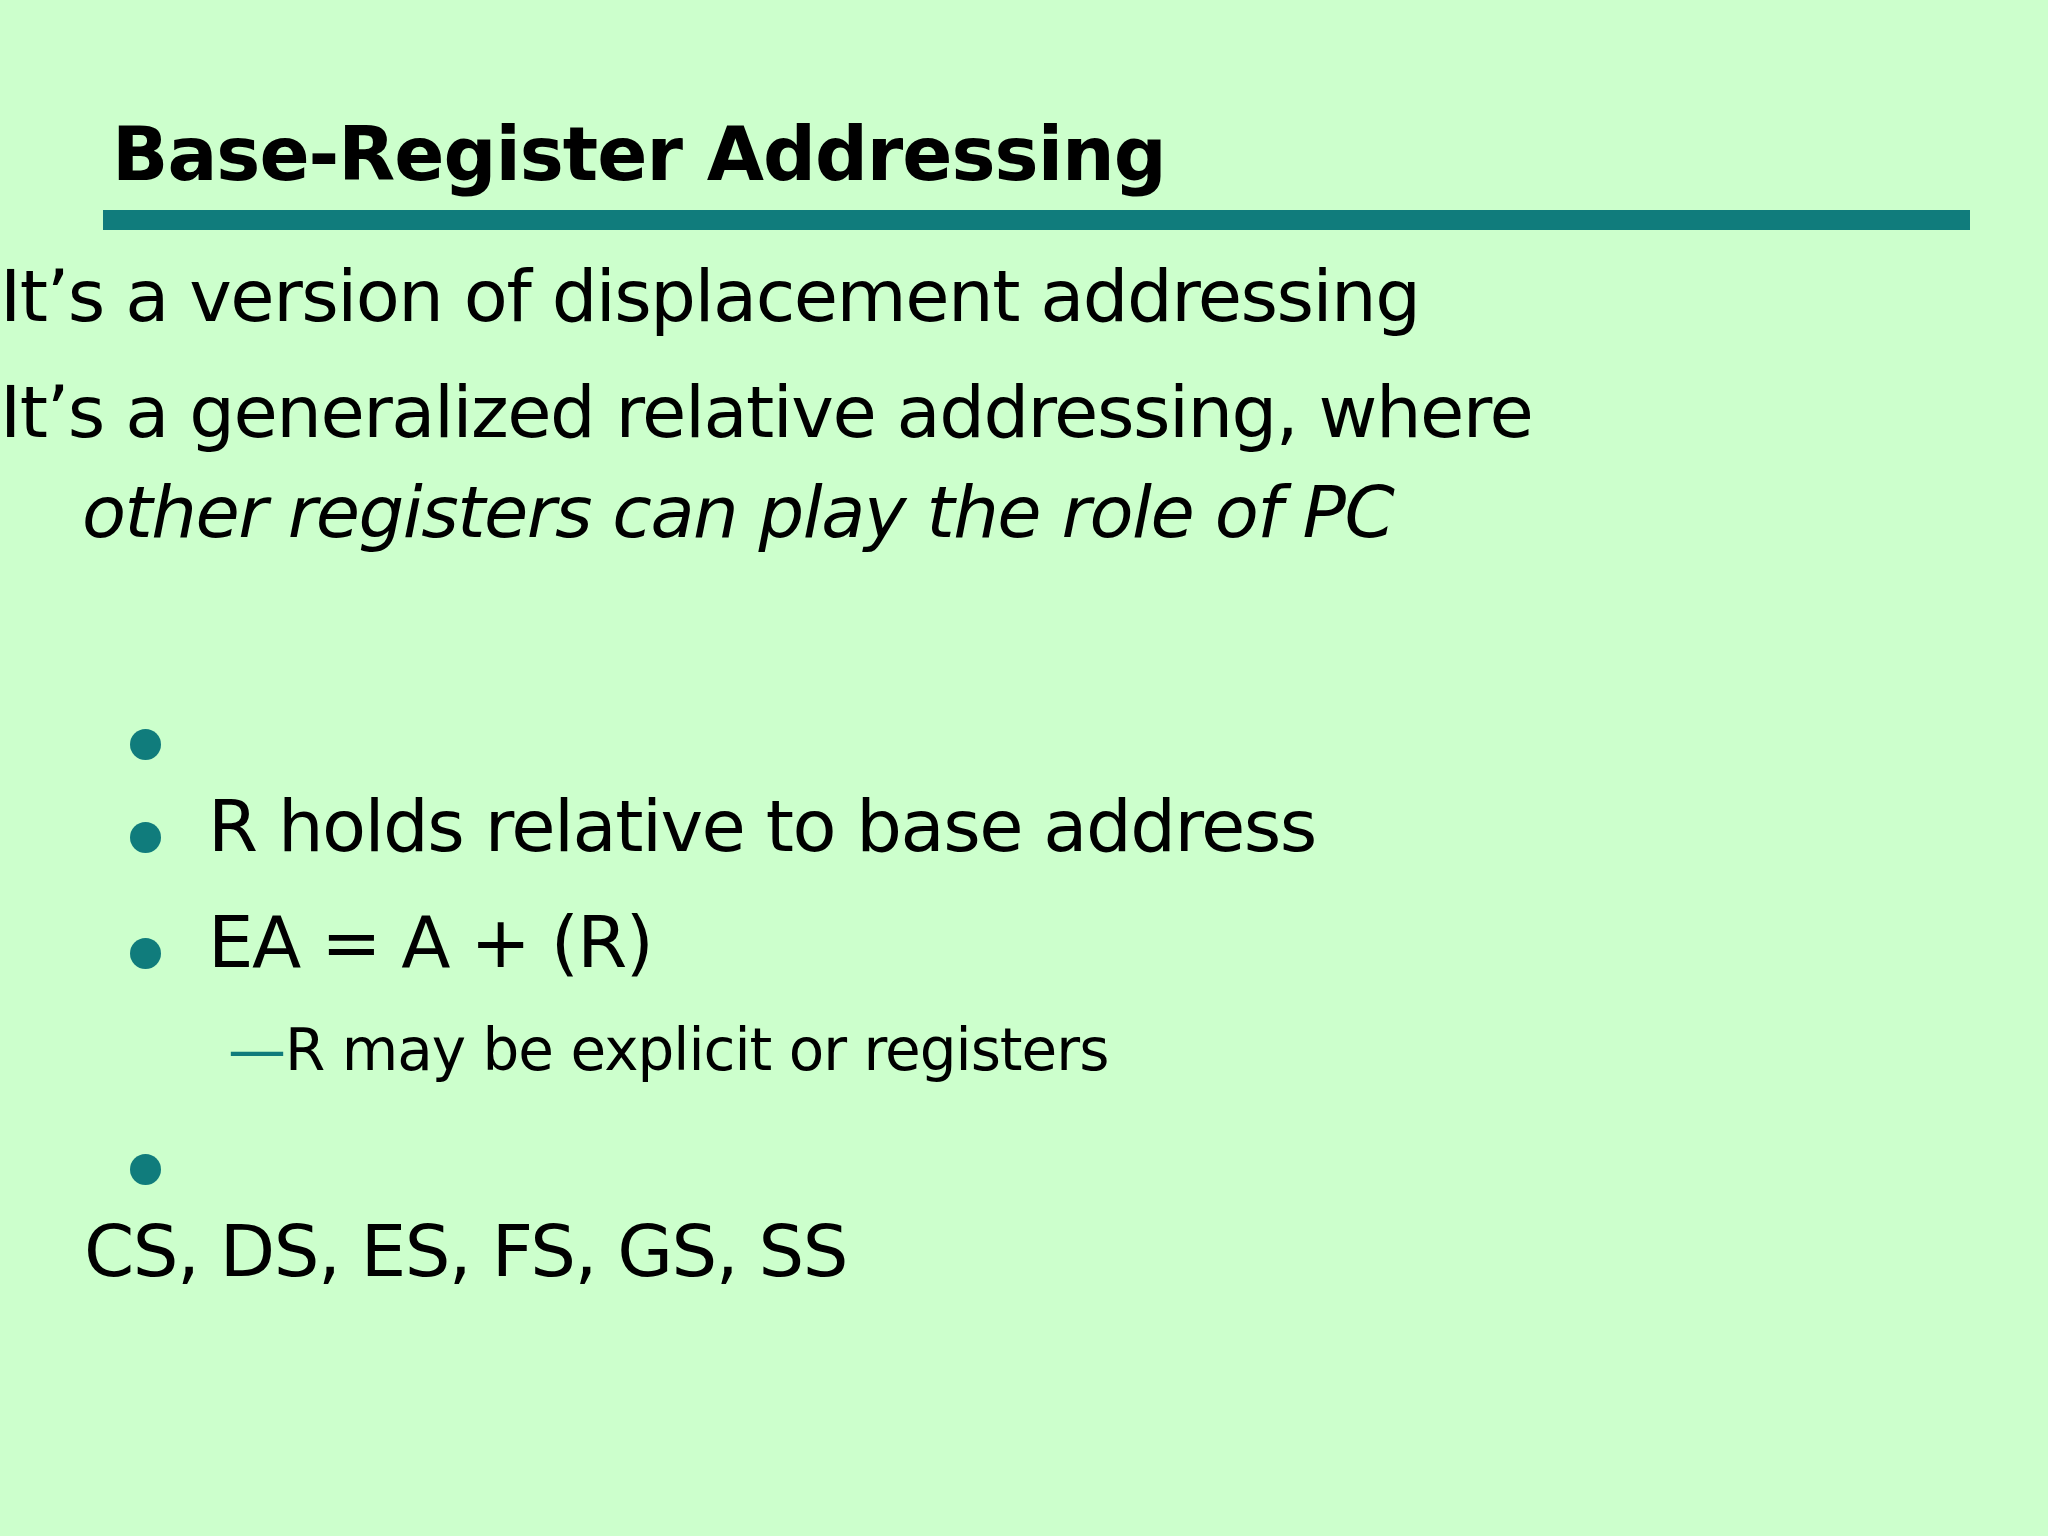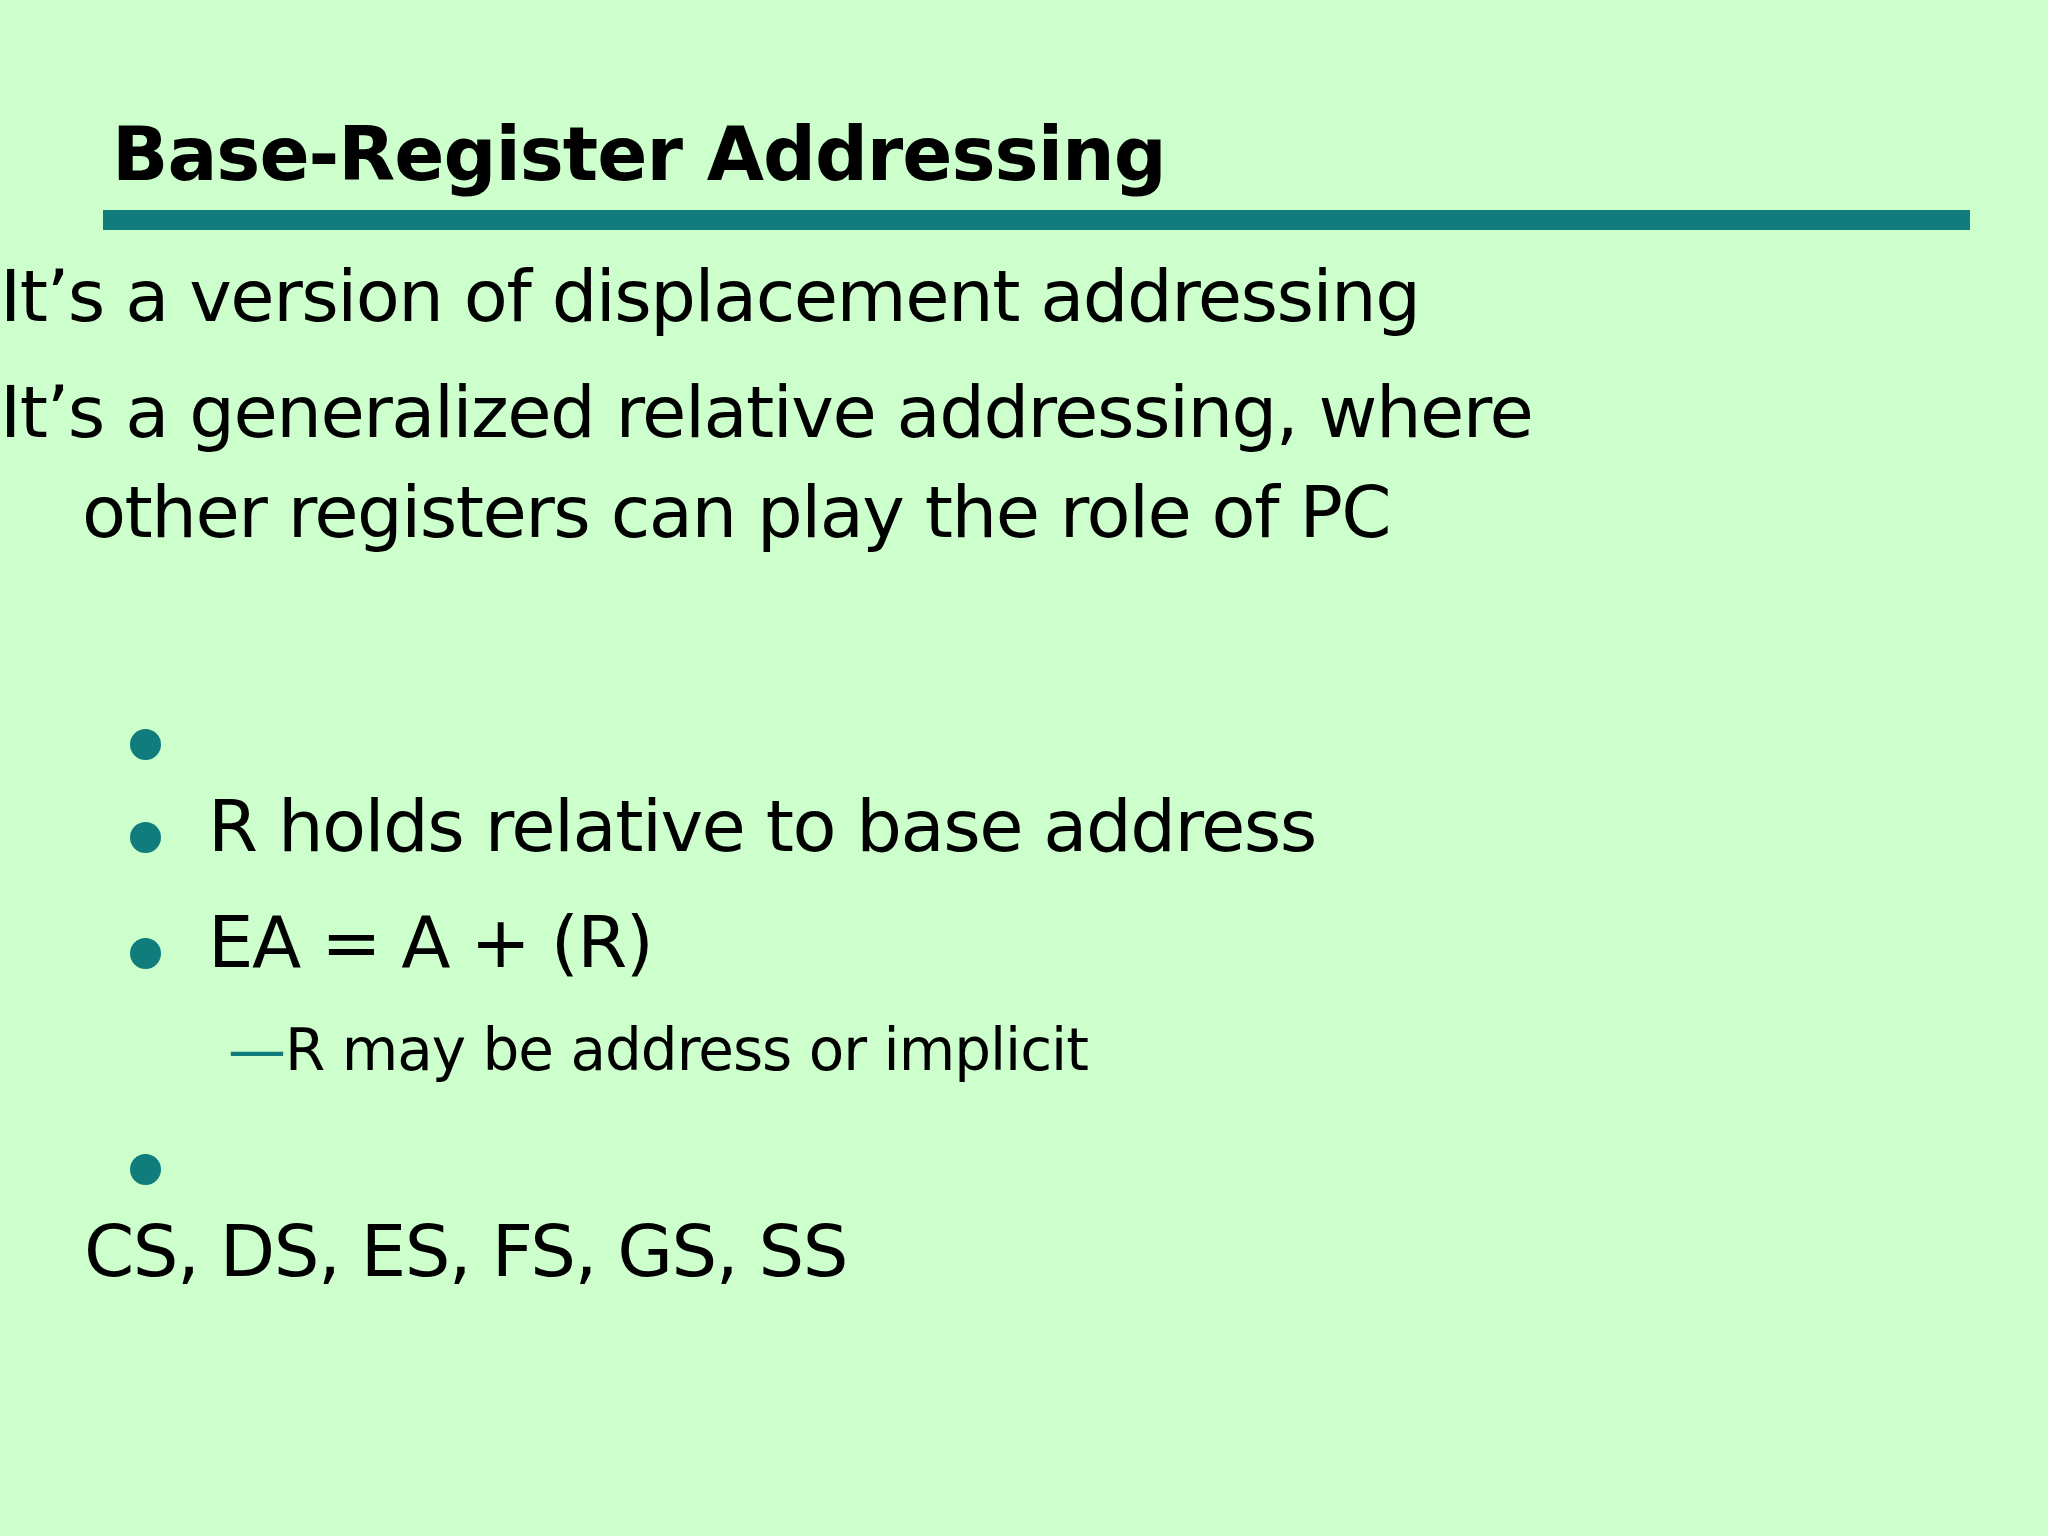--- a/index.html
+++ b/index.html
@@ -25,21 +25,21 @@
     height: 20px;
     background: var(--color-accent, #107c7c);
   }
   .intro {
     margin: 16px 0 0 0;
     font-size: 72px;
     line-height: 100px;
     letter-spacing: -1.5px;
   }
   .intro.p2 { }
-  .intro .wrap-indent { padding-left: 82px; }
+  .intro .wrap-indent { padding-left: 82px; font-style: italic; }
   ul.bullets {
     list-style: none;
     margin: 121px 0 0 0;
     padding: 0;
   }
   li.b {
     display: flex;
     align-items: flex-start;
     padding-left: 130px;
     margin-bottom: 16px;
@@ -93,21 +93,21 @@
       <span class="btext">R holds relative to base address</span>
     </li>
 
     <li class="b">
       <span class="dot"></span>
       <span class="btext">EA = A + (R)</span>
     </li>
 
     <li class="b sub">
       <span class="dash">—</span>
-      <span class="btext">R may be address or implicit</span>
+      <span class="btext">R may be explicit or registers</span>
     </li>
 
     <li class="b">
       <span class="dot"></span>
     </li>
 
     <li class="b cont">
       <span class="btext">CS, DS, ES, FS, GS, SS</span>
     </li>
 

